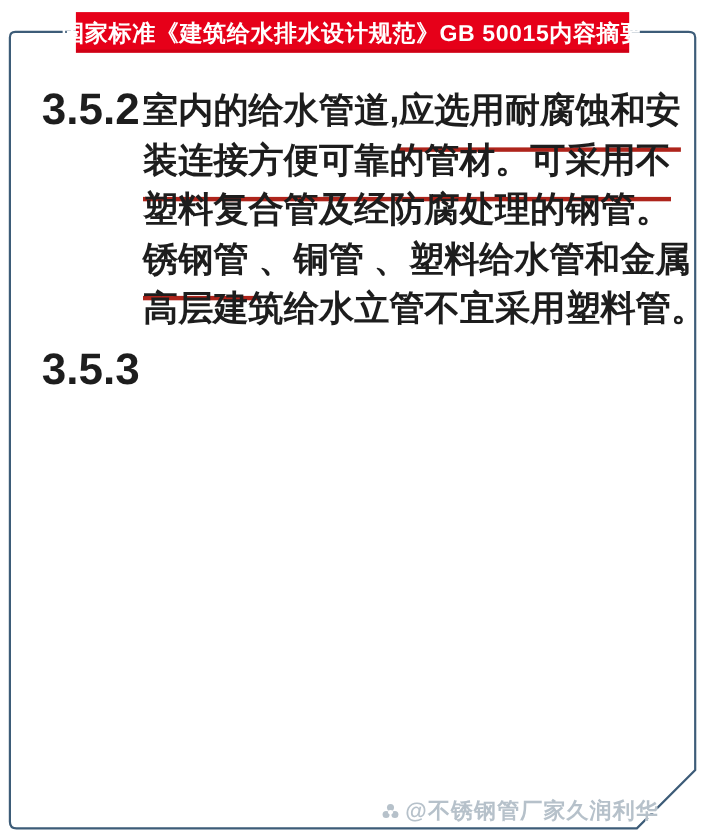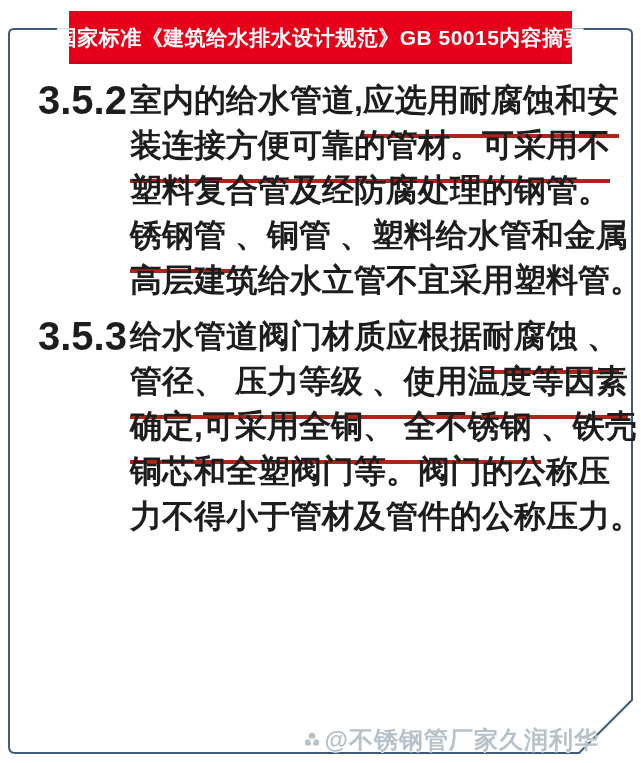--- a/index.html
+++ b/index.html
@@ -19,21 +19,21 @@
   .frame {
     position: absolute;
     left: 0; top: 0;
     width: 641px; height: 763px;
     pointer-events: none;
   }
   
   .banner {
     position: absolute;
     left: 69px; top: 11px;
-    width: 503px; height: 53px;
+    width: 503px; height: 37px;
     background: var(--banner-red, #e60019);
     box-shadow: inset 0 -3px 0 rgba(140, 0, 12, 0.25);
     display: flex;
     align-items: center;
     justify-content: center;
     z-index: 2;
   }
   .banner span {
     color: #ffffff;
     font-size: 21px;
@@ -76,21 +76,21 @@
   }
   
   .watermark {
     position: absolute;
     right: 42px;
     top: 724px;
     display: flex;
     align-items: center;
     gap: 4px;
     color: var(--watermark-color, #b6c1ca);
-    font-size: 24px;
+    font-size: 20px;
     font-weight: bold;
     letter-spacing: 1px;
     text-shadow: 0 1px 0 #ffffff;
     z-index: 3;
     white-space: nowrap;
   }
   .watermark svg { display: block; }
 </style>
 </head>
 <body>
@@ -111,27 +111,20 @@
         <div class="sec-body">
           <div class="line"><span class="seg">室内的给水管道,</span><span class="seg hl">应选用耐腐蚀和安</span></div>
           <div class="line"><span class="seg hl">装连接方便可靠的管材。可采用不</span></div>
           <div class="line"><span class="seg">塑料复合管及经防腐处理的钢管。</span></div>
           <div class="line"><span class="seg hl">锈钢管 </span><span class="seg">、铜管 、塑料给水管和金属</span></div>
           <div class="line"><span class="seg">高层建筑给水立管不宜采用塑料管。</span></div>
         </div>
       </div>
       <div class="section">
         <div class="sec-num">3.5.3</div>
-        <div class="sec-body">
-          <div class="line"><span class="seg">给水管道阀门材质应根据</span><span class="seg hl">耐腐蚀 、</span></div>
-          <div class="line"><span class="seg hl">管径、 压力等级 、使用温度等因素</span></div>
-          <div class="line"><span class="seg hl">确定,可采用全铜、 全不锈钢 </span><span class="seg">、铁壳</span></div>
-          <div class="line"><span class="seg">铜芯和全塑阀门等。阀门的公称压</span></div>
-          <div class="line"><span class="seg">力不得小于管材及管件的公称压力。</span></div>
-        </div>
       </div>
     </div>
 
   <div class="watermark">
     <svg width="18" height="18" viewBox="0 0 18 18" xmlns="http://www.w3.org/2000/svg">
       <g fill="#b6c1ca">
         <circle cx="9" cy="5" r="3.2"></circle>
         <circle cx="5" cy="11.5" r="3.2"></circle>
         <circle cx="13" cy="11.5" r="3.2"></circle>
         <circle cx="9" cy="9.5" r="2.2" fill="#ffffff"></circle>

